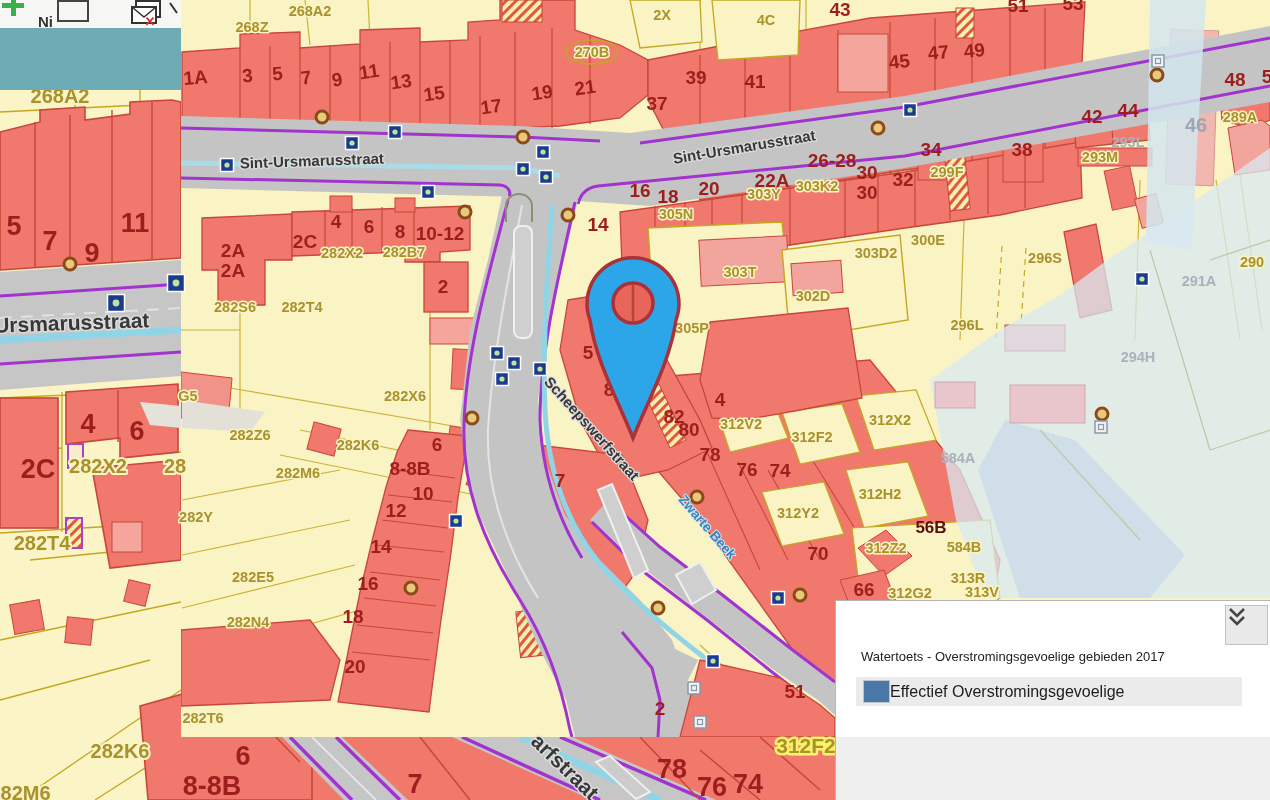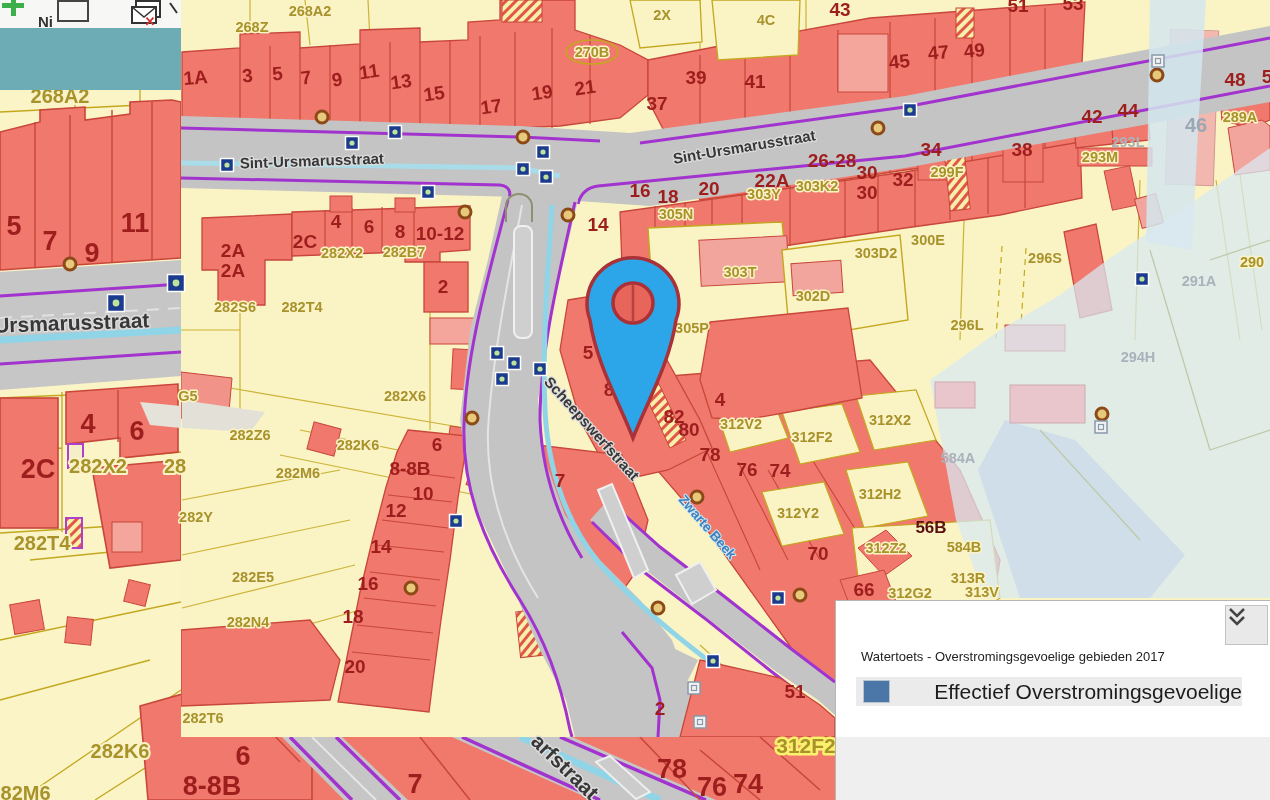--- a/index.html
+++ b/index.html
@@ -32,21 +32,21 @@
   .tealbar{position:absolute;left:0;top:28px;width:181px;height:62px;background:#6DACB4;z-index:5;}
   
   .legend{position:absolute;left:835px;top:600px;width:435px;height:200px;background:#FFFFFF;
           border-left:1px solid #B5B5B5;border-top:1px solid #B5B5B5;z-index:6;}
   .legend .collapse{position:absolute;left:389px;top:4px;width:41px;height:38px;background:#E9E9E9;
           border:1px solid #C2C2C2;display:flex;align-items:center;justify-content:center;cursor:pointer;}
   .legend .ltitle{position:absolute;left:25px;top:48px;font-size:13px;color:#222222;}
   .legend .rows{position:absolute;left:20px;top:76px;width:386px;}
   .legend .lrow{height:29px;background:#EBEBEB;display:flex;align-items:center;}
   .legend .swatch{width:25px;height:21px;margin-left:7px;border:1px solid #B9C4CE;flex:0 0 auto;}
-  .legend .ltext{flex:1;text-align:right;font-size:21px;color:#1C1C1C;}
+  .legend .ltext{flex:1;text-align:left;font-size:16px;color:#1C1C1C;}
   .legend .lbottom{position:absolute;left:0;top:136px;width:435px;height:64px;background:#EFEFEF;}
 </style>
 </head>
 <body>
 
 <div class="stage">
 
 <svg width="1270" height="800" viewBox="0 0 1270 800">
   <defs>
     <clipPath id="clipLeft">

